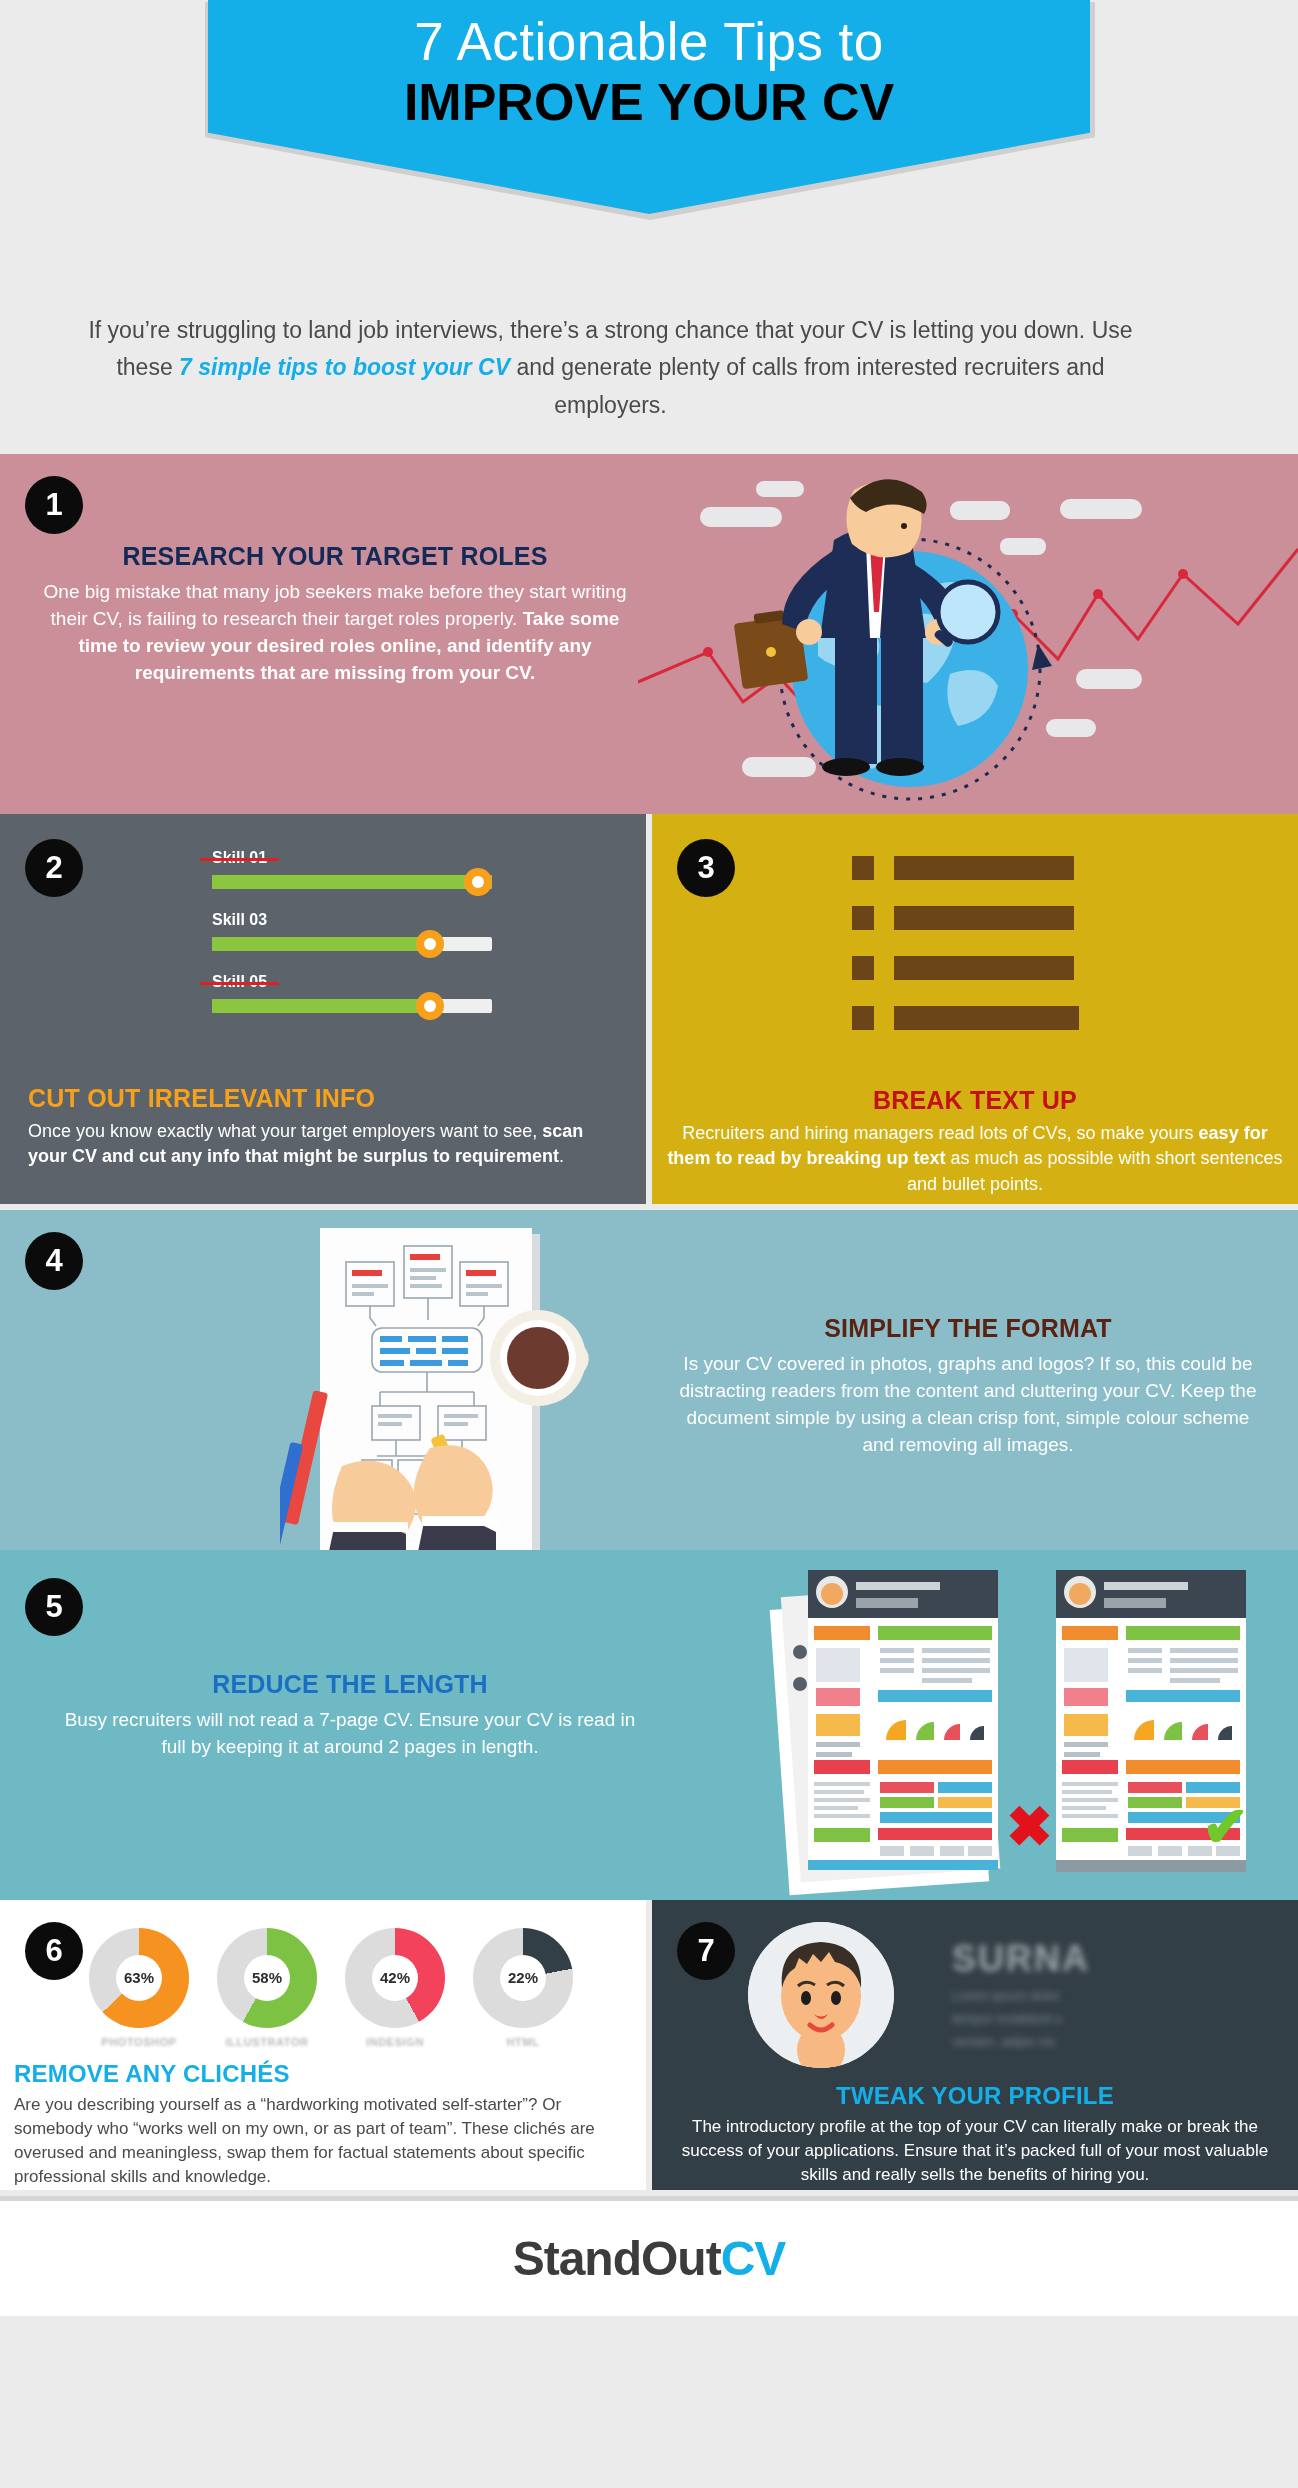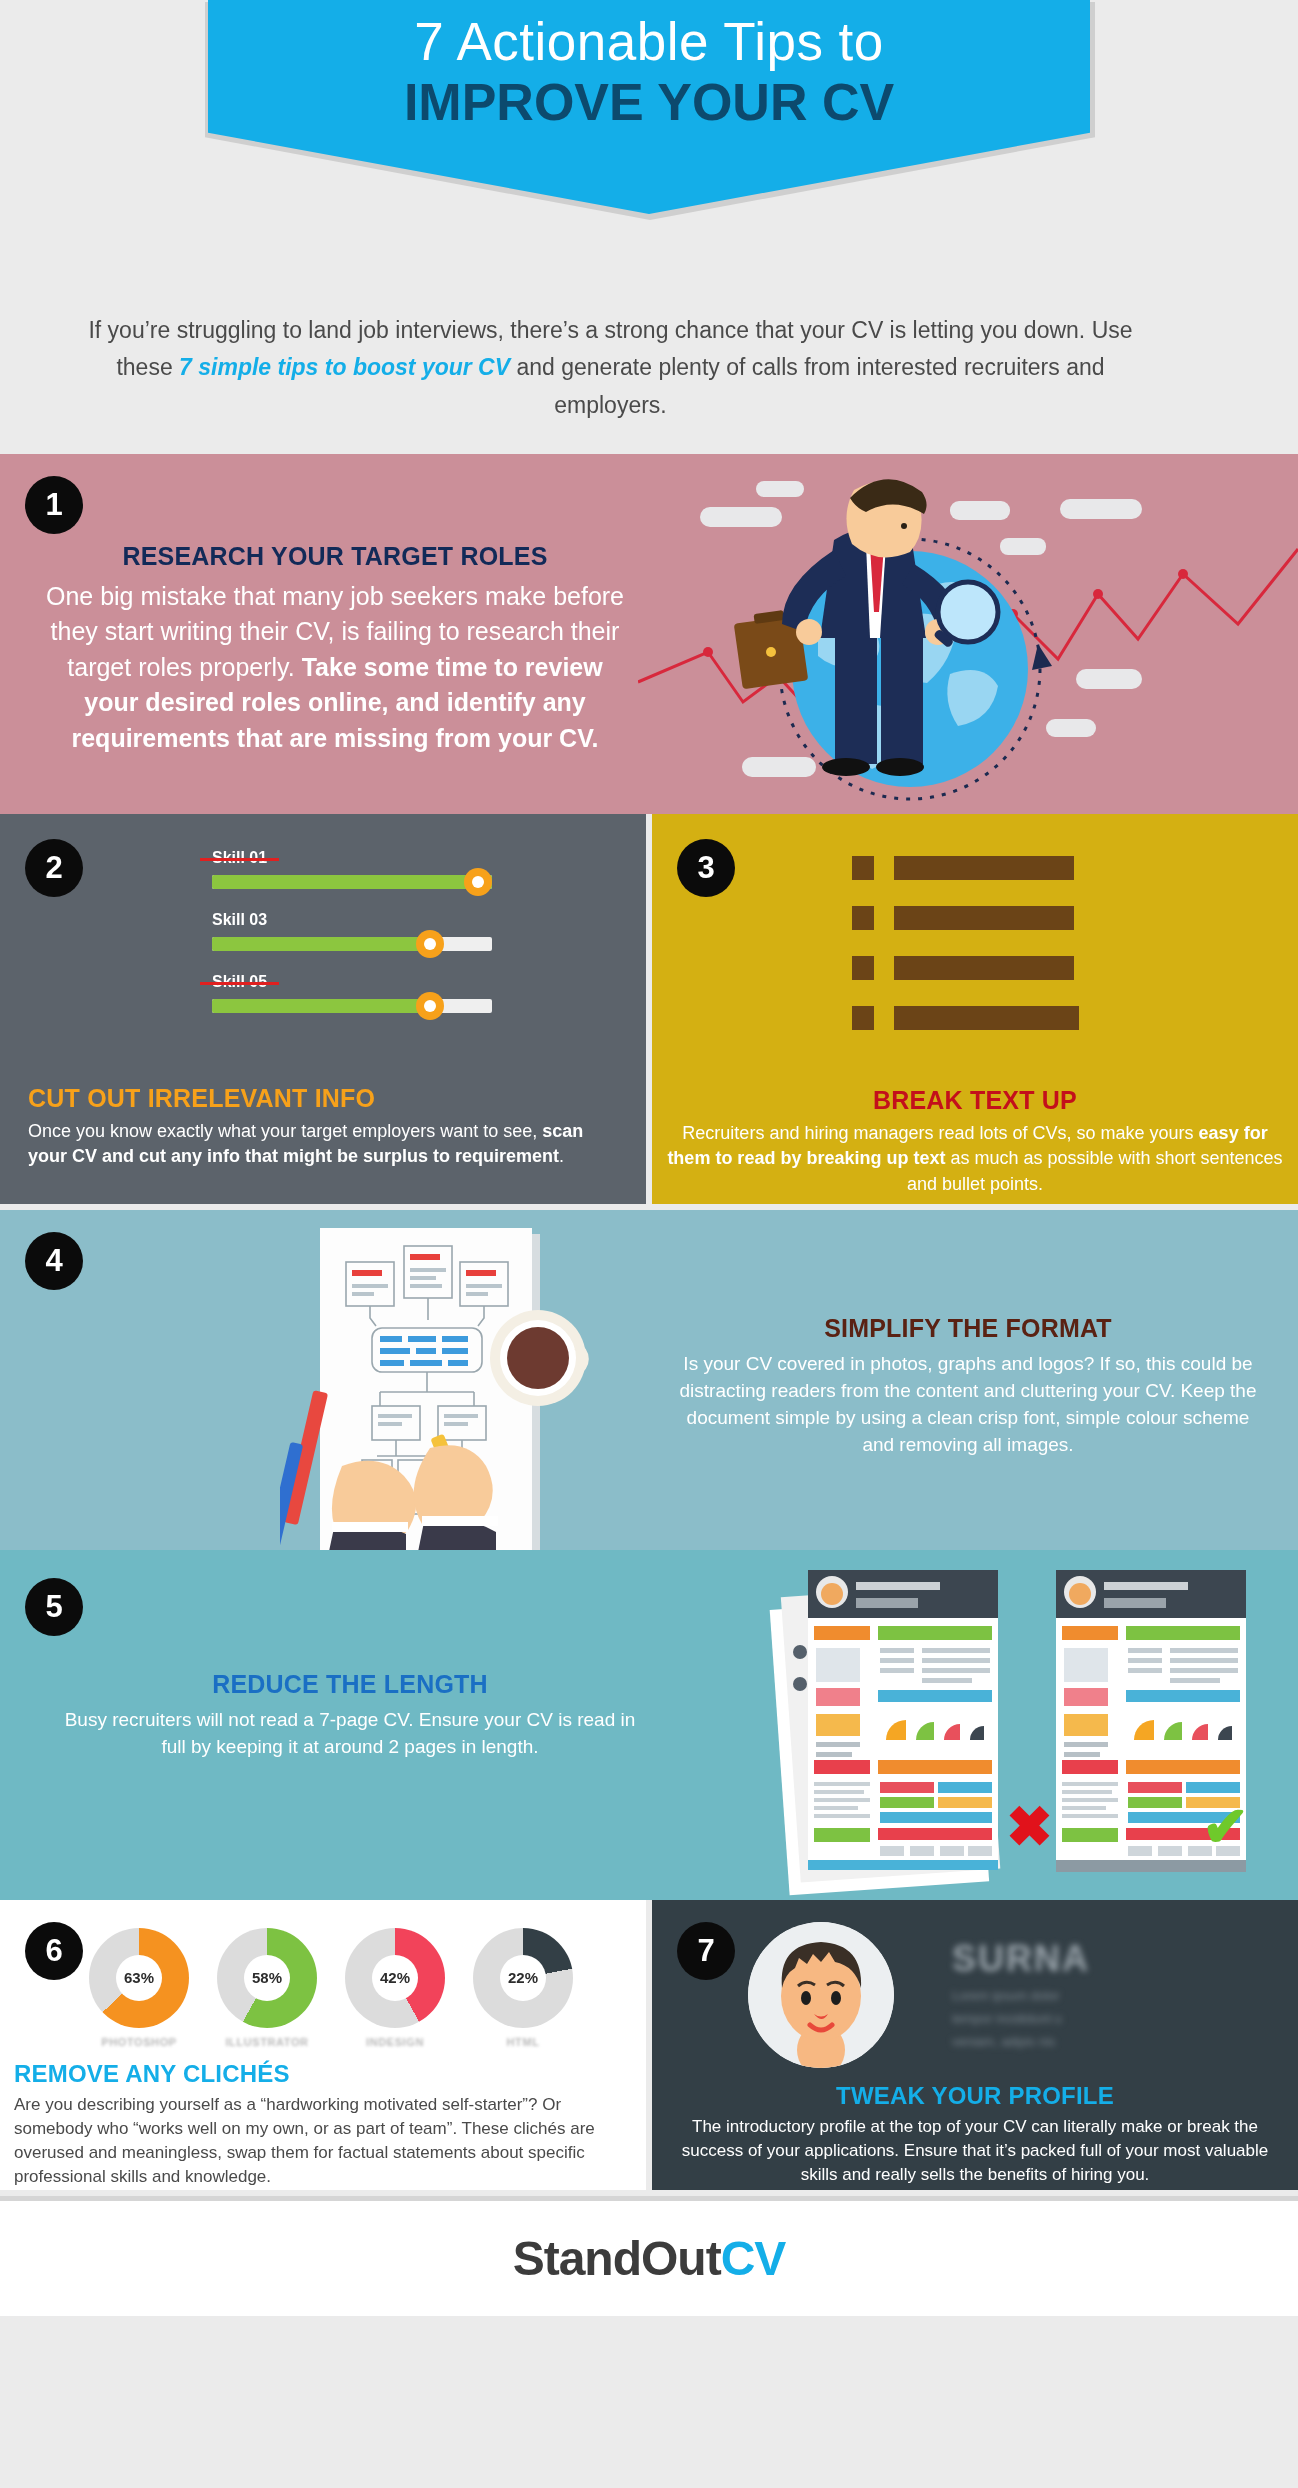--- a/index.html
+++ b/index.html
@@ -22,21 +22,21 @@
     background:#14AEE8;
     clip-path: polygon(0 0, 100% 0, 100% 62%, 50% 100%, 0 62%);
     display:flex; flex-direction:column; align-items:center; justify-content:flex-start;
     padding-top:12px;
   }
   .banner-l1{
     color:#fff; font-size:53px; font-weight:400; letter-spacing:.5px;
     font-family:"Liberation Sans", sans-serif; line-height:1.12;
   }
   .banner-l2{
-    color:#0c4a6e; font-size:52px; font-weight:bold; letter-spacing:0px;
+    color:#000000; font-size:52px; font-weight:bold; letter-spacing:0px;
     line-height:1.12; margin-top:2px;
   }
 
   
   .intro{
     width:1298px; background:#ebebeb; text-align:center;
     padding: 12px 150px 30px 73px;
     font-size:23px; line-height:1.62; color:#4a4a4a;
     font-family:"Liberation Sans", sans-serif;
   }
@@ -56,21 +56,21 @@
   .tip-title{ font-weight:bold; letter-spacing:.2px; }
   .tip-body{ line-height:1.42; }
 
   
   .sec1 { width:1298px; height:360px; background:#cb8f99; position:relative; }
   .sec1 .num-badge{ left:25px; top:22px; }
   .sec1 .txt{
     position:absolute; left:40px; top:88px; width:590px; text-align:center; color:#fff;
   }
   .sec1 .tip-title{ color:#122a58; font-size:25px; margin-bottom:8px; }
-  .sec1 .tip-body{ font-size:25px; }
+  .sec1 .tip-body{ font-size:19px; }
 
   
   .ill1 { position:absolute; right:0; top:0; width:660px; height:360px; }
 
   
   .sec2{ width:646px; height:390px; background:#5c636b; position:relative; }
   .sec2 .num-badge{ left:25px; top:25px; }
   .sec3{ width:646px; height:390px; background:#d4b012; position:relative; }
   .sec3 .num-badge{ left:25px; top:25px; }
 

